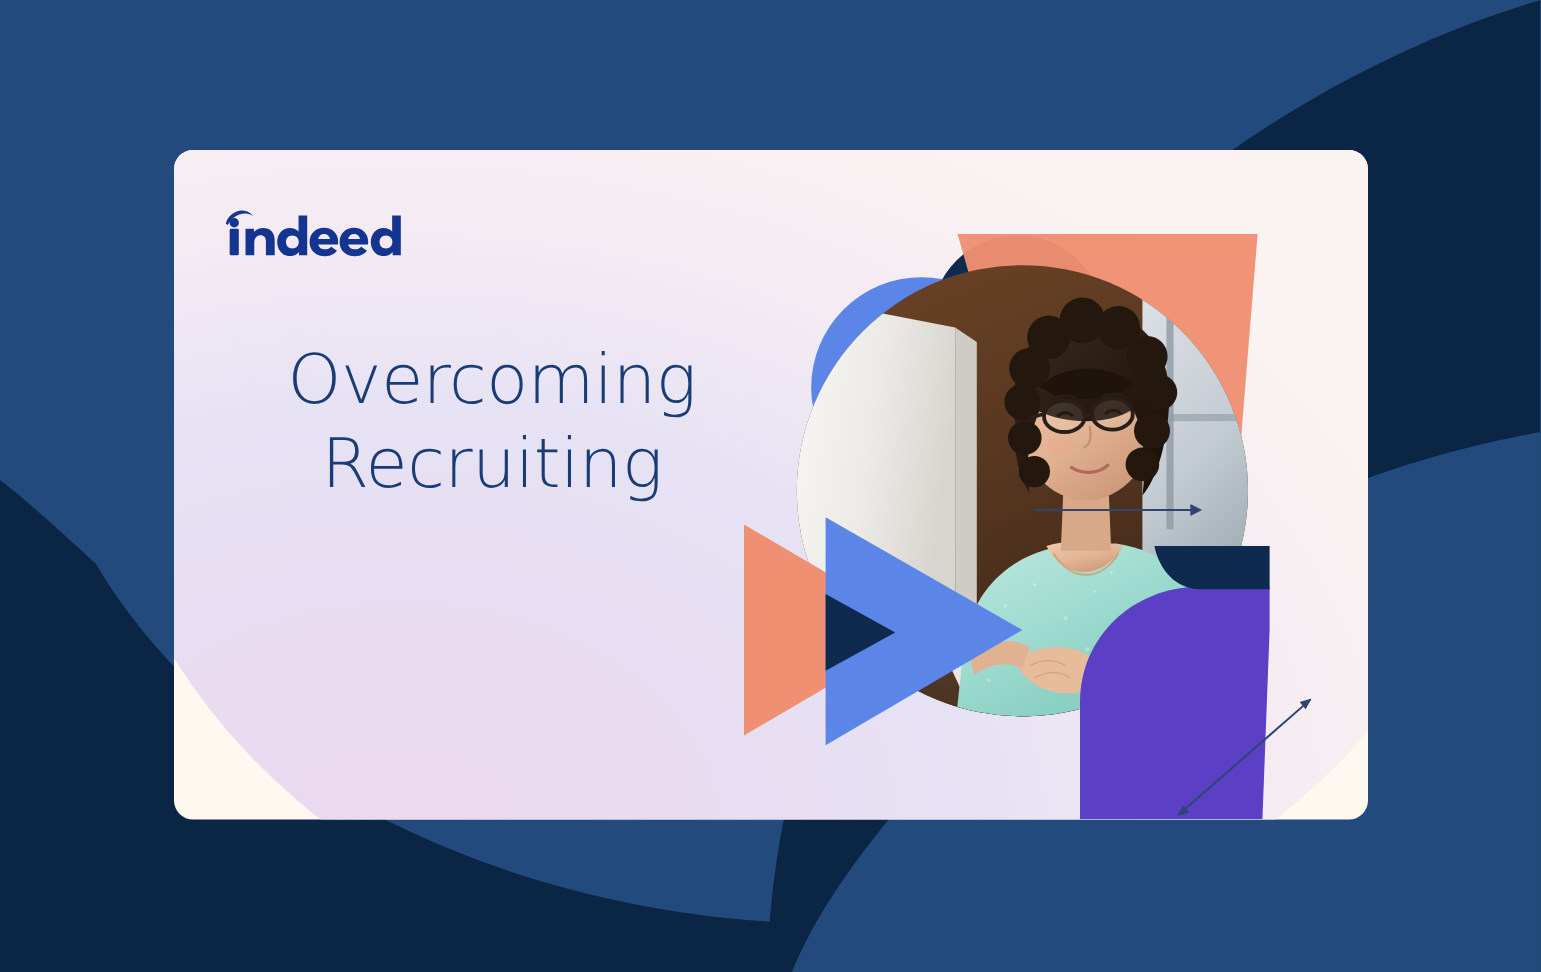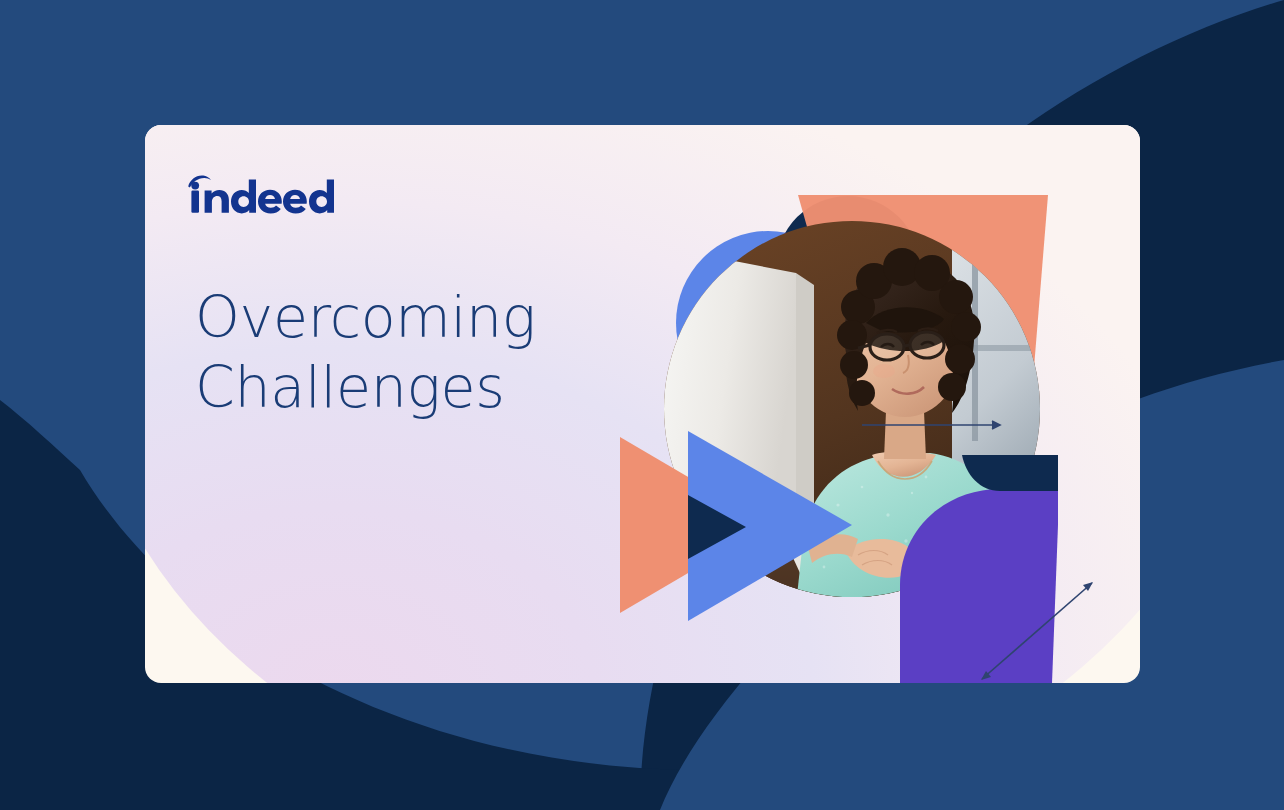--- a/index.html
+++ b/index.html
@@ -10,20 +10,21 @@
   body {
     font-family: "Liberation Sans", sans-serif;
   }
 
   #stage {
     position: relative;
     width: 1284px;
     height: 810px;
     overflow: hidden;
     background: #0369a1;
+    text-align: center;
   }
 
   
   .bg-layer {
     position: absolute;
     inset: 0;
     width: 100%;
     height: 100%;
   }
 
@@ -170,21 +171,21 @@
                      C47.5 40.4 43.0 35.4 43.0 28.6 C43.0 21.9 47.5 16.9 53.7 16.9
                      C56.6 16.9 59.1 18.0 60.8 19.9 L60.8 6.6 L68.0 6.6 Z
                      M55.6 34.0 C58.7 34.0 61.0 31.7 61.0 28.6 C61.0 25.6 58.7 23.3 55.6 23.3
                      C52.5 23.3 50.3 25.6 50.3 28.6 C50.3 31.7 52.5 34.0 55.6 34.0 Z" transform="translate(81,0)"></path>
           </g>
         </svg>
       </div>
 
       <h1 id="headline">
         <span class="hl">Overcoming</span>
-        <span class="hl">Challenges</span>
+        <span class="hl">Recruiting</span>
       </h1>
 
       <div id="artwork">
         <svg width="520" height="528" viewBox="0 0 520 528" xmlns="http://www.w3.org/2000/svg">
           <defs>
             <clipPath id="photoCircle">
               <circle cx="252" cy="254" r="188"></circle>
             </clipPath>
             <clipPath id="lensClip">
               <circle cx="168" cy="168" r="92"></circle>

